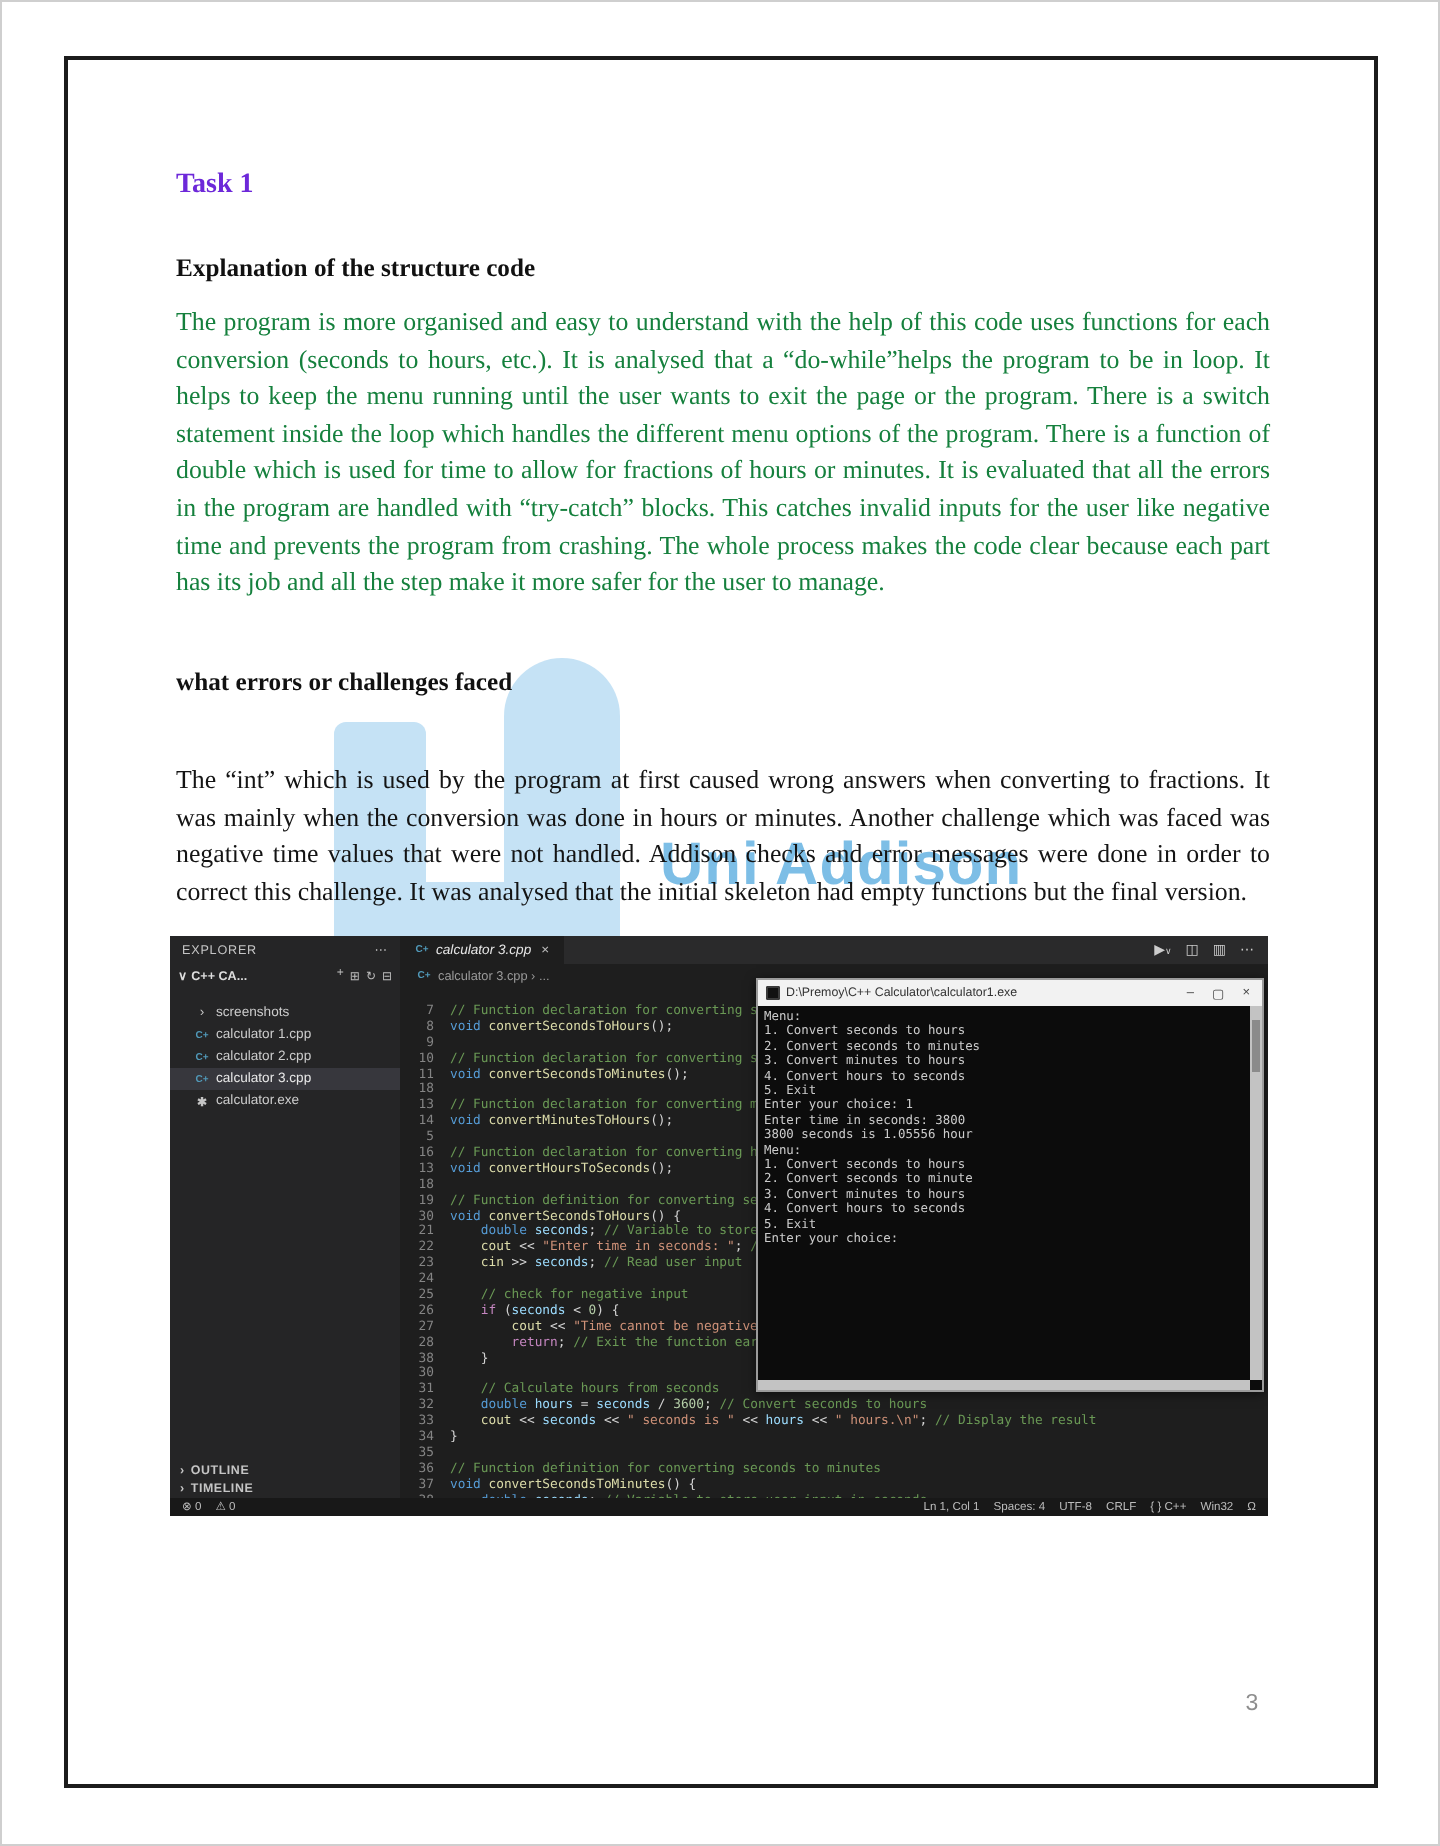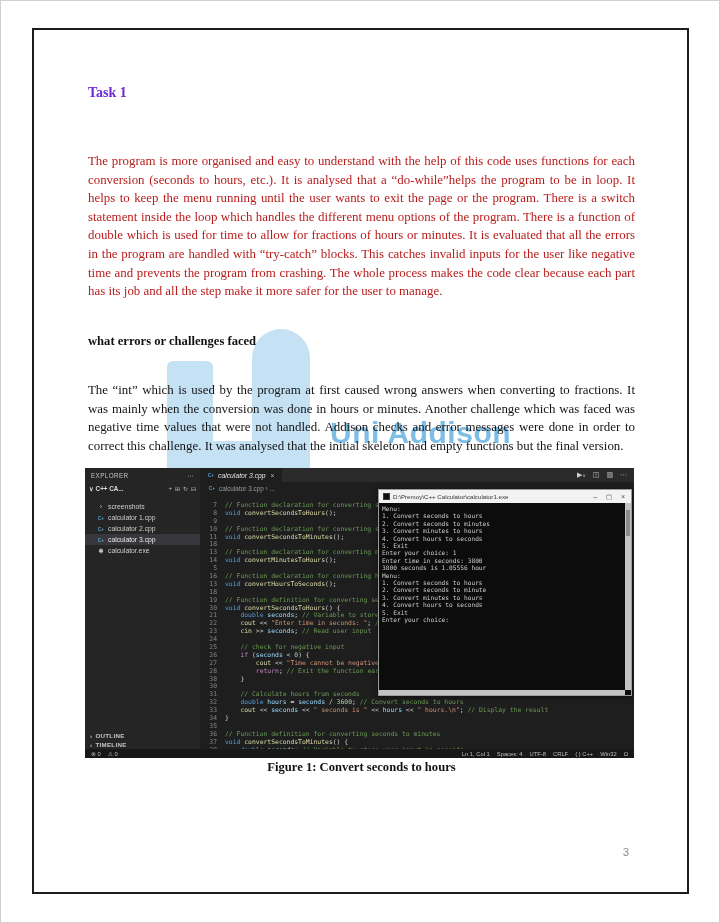--- a/index.html
+++ b/index.html
@@ -5,21 +5,21 @@
   html,body{margin:0;padding:0;background:#ffffff;}
   .page{position:relative;width:720px;height:923px;background:#ffffff;overflow:hidden;
         box-shadow:inset 0 0 0 1px #cfcfcf;font-family:"Liberation Serif",serif;}
   .border-box{position:absolute;left:32px;top:28px;width:653px;height:862px;
         border:2px solid #1c1c1c;background:transparent;}
   
   .doc-layer{position:absolute;inset:0;z-index:1;}
   .h-task{position:absolute;left:88px;top:85px;font-size:14px;font-weight:bold;color:#6d28d9;}
   .h-sec1{position:absolute;left:88px;top:127px;font-size:12.6px;font-weight:bold;color:#111;}
   .para1{position:absolute;left:88px;top:152px;width:547px;font-size:12.9px;line-height:18.6px;
-         text-align:justify;color:#b91c1c;}
+         text-align:justify;color:#15803d;}
   .h-sec2{position:absolute;left:88px;top:334px;font-size:12.6px;font-weight:bold;color:#111;}
   .para2{position:absolute;left:88px;top:359px;width:547px;font-size:12.9px;line-height:18.6px;
          text-align:justify;color:#141414;margin-top:22px;}
   .caption1{position:absolute;left:88px;top:760px;width:547px;text-align:center;
          font-size:12.6px;font-weight:bold;color:#111;}
   .caption2{position:absolute;left:88px;top:781px;width:547px;text-align:center;
          font-size:12.6px;font-weight:bold;color:#111;}
   .pagenum{position:absolute;left:600px;top:846px;width:52px;text-align:center;
          font-size:11.5px;color:#8e8e8e;font-family:"Liberation Sans",sans-serif;}
   
@@ -97,24 +97,24 @@
     <div class="wm-logo">
       <div class="wm-bar1"></div>
       <div class="wm-bar2"></div>
       <div class="wm-band"></div>
     </div>
     <div class="wm-text">Uni Addison</div>
   </div>
 
   <div class="doc-layer">
     <div class="h-task">Task 1</div>
+    <div class="h-sec1">Explanation of the structure code</div>
     <div class="para1">The program is more organised and easy to understand with the help of this code uses functions for each conversion (seconds to hours, etc.). It is analysed that a “do-while”helps the program to be in loop. It helps to keep the menu running until the user wants to exit the page or the program. There is a switch statement inside the loop which handles the different menu options of the program. There is a function of double which is used for time to allow for fractions of hours or minutes. It is evaluated that all the errors in the program are handled with “try-catch” blocks. This catches invalid inputs for the user like negative time and prevents the program from crashing. The whole process makes the code clear because each part has its job and all the step make it more safer for the user to manage.</div>
     <div class="h-sec2">what errors or challenges faced</div>
     <div class="para2">The “int” which is used by the program at first caused wrong answers when converting to fractions. It was mainly when the conversion was done in hours or minutes. Another challenge which was faced was negative time values that were not handled. Addison checks and error messages were done in order to correct this challenge. It was analysed that the initial skeleton had empty functions but the final version.</div>
-    <div class="caption1">Figure 1: Convert seconds to hours</div>
     <div class="pagenum">3</div>
   </div>
 
   <div class="shot">
     <div class="row-top">
       <div class="exp-head">
         <span>EXPLORER</span>
         <span>⋯</span>
       </div>
       <div class="tabzone">

